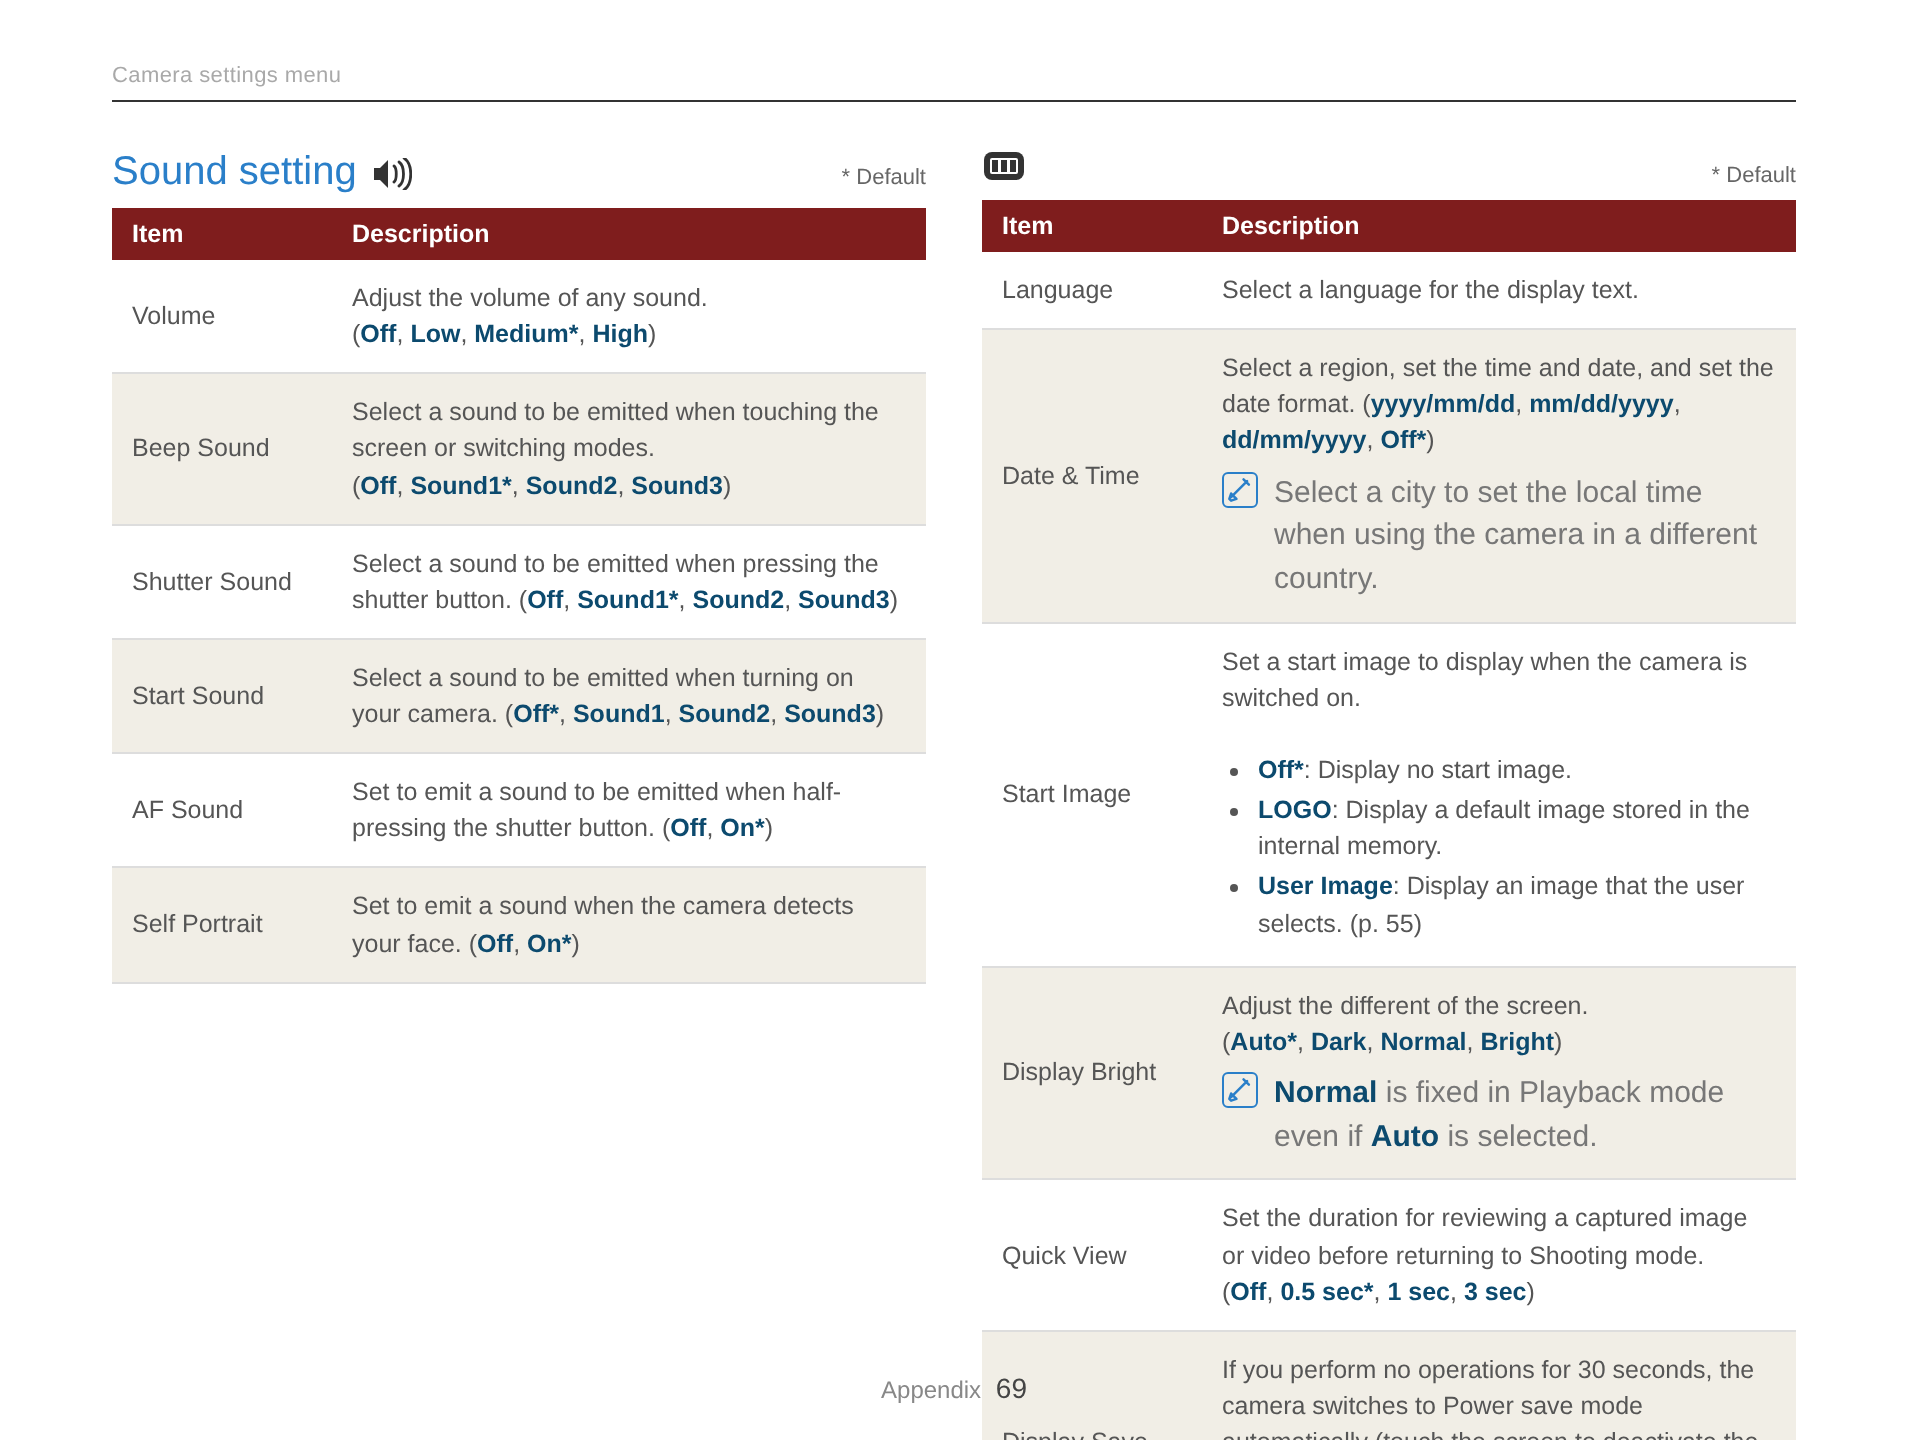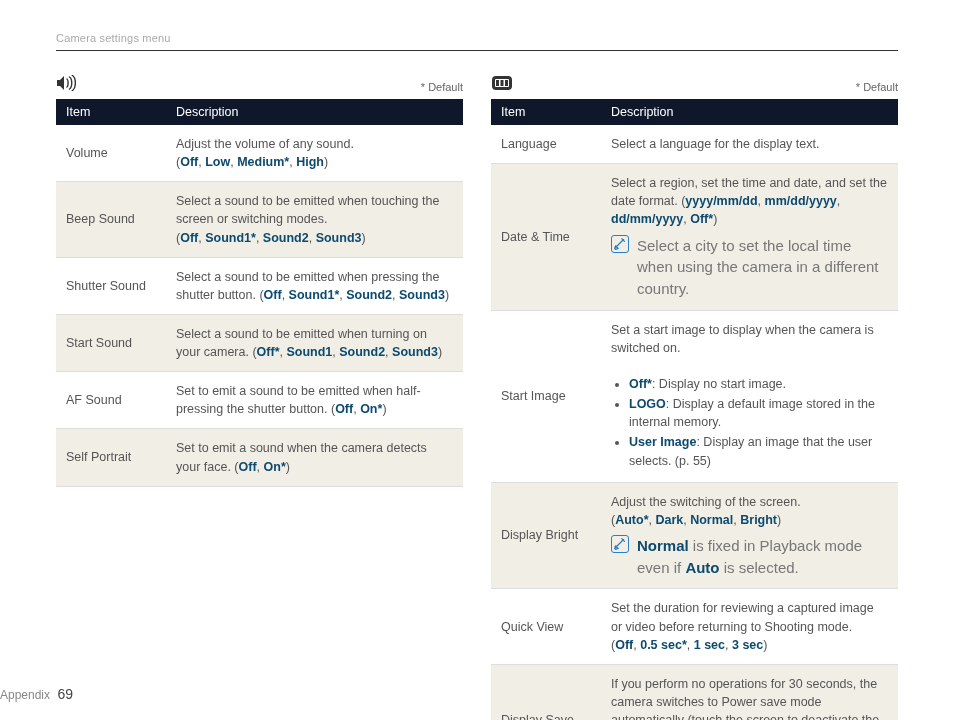--- a/index.html
+++ b/index.html
@@ -54,23 +54,23 @@
   .default-note {
     font-size: 11px;
     color: #666;
   }
   table.settings {
     width: 100%;
     border-collapse: collapse;
     font-size: 12.5px;
   }
   table.settings thead th {
-    background: #0f172a;
+    background: #7f1d1d;
     color: #fff;
-    font-weight: 400;
+    font-weight: 700;
     text-align: left;
     padding: 6px 10px;
   }
   table.settings thead th:first-child { width: 110px; }
   table.settings tbody td {
     padding: 10px 10px;
     vertical-align: middle;
     color: #555;
     line-height: 1.45;
     border-bottom: 1px solid #ddd;
@@ -99,37 +99,38 @@
     border: 1.5px solid #2a7fc9;
     border-radius: 3px;
     position: relative;
     display: inline-block;
   }
   .note-icon svg { position: absolute; inset: 0; }
   .footer {
     position: absolute;
     bottom: 18px;
     left: 0; right: 0;
-    text-align: left;
+    text-align: center;
     font-size: 12px;
     color: #888;
   }
   .footer .pagenum { font-size: 14px; color: #444; margin-left: 4px; }
 </style>
 </head>
 <body>
 
 <div class="breadcrumb">Camera settings menu</div>
 <hr class="hr-top">
 
 <div class="cols">
 
   <div class="col">
     <div class="section-head">
       <div class="section-title">
+        <span>Sound setting</span>
         <span class="icon">
           <svg width="20" height="16" viewBox="0 0 20 16">
               <path d="M1 5h3l4-4v14l-4-4H1z" fill="#333"></path>
               <path d="M11 4c1.5 1 1.5 7 0 8M13.5 2c3 2 3 10 0 12M16 0c4.5 3 4.5 13 0 16" stroke="#333" stroke-width="1.4" fill="none" stroke-linecap="round"></path>
             </svg>
         </span>
       </div>
       <span class="default-note">* Default</span>
     </div>
 
@@ -232,21 +233,21 @@
             <ul>
               <li><b>Off*</b><span>: Display no start image.</span></li>
               <li><b>LOGO</b><span>: Display a default image stored in the internal memory.</span></li>
               <li><b>User Image</b><span>: Display an image that the user selects. (p. 55)</span></li>
             </ul>
           </td>
         </tr>
         <tr>
           <td class="item-name">Display Bright</td>
           <td class="desc">
-            <span>Adjust the switching of the screen.</span><br>
+            <span>Adjust the different of the screen.</span><br>
             <span>(</span><b>Auto*</b><span>, </span><b>Dark</b><span>, </span><b>Normal</b><span>, </span><b>Bright</b><span>)</span>
             <div class="note-row">
               <span class="note-icon">
                 <svg viewBox="0 0 18 18">
                     <path d="M4 13 L13 4 M11 3 l3 3 M3 14 l1-3 3 3 -3 1z" stroke="#2a7fc9" stroke-width="1.4" fill="none" stroke-linecap="round" stroke-linejoin="round"></path>
                   </svg>
               </span>
               <span><b>Normal</b><span> is fixed in Playback mode even if </span><b>Auto</b><span> is selected.</span></span>
             </div>
           </td>

